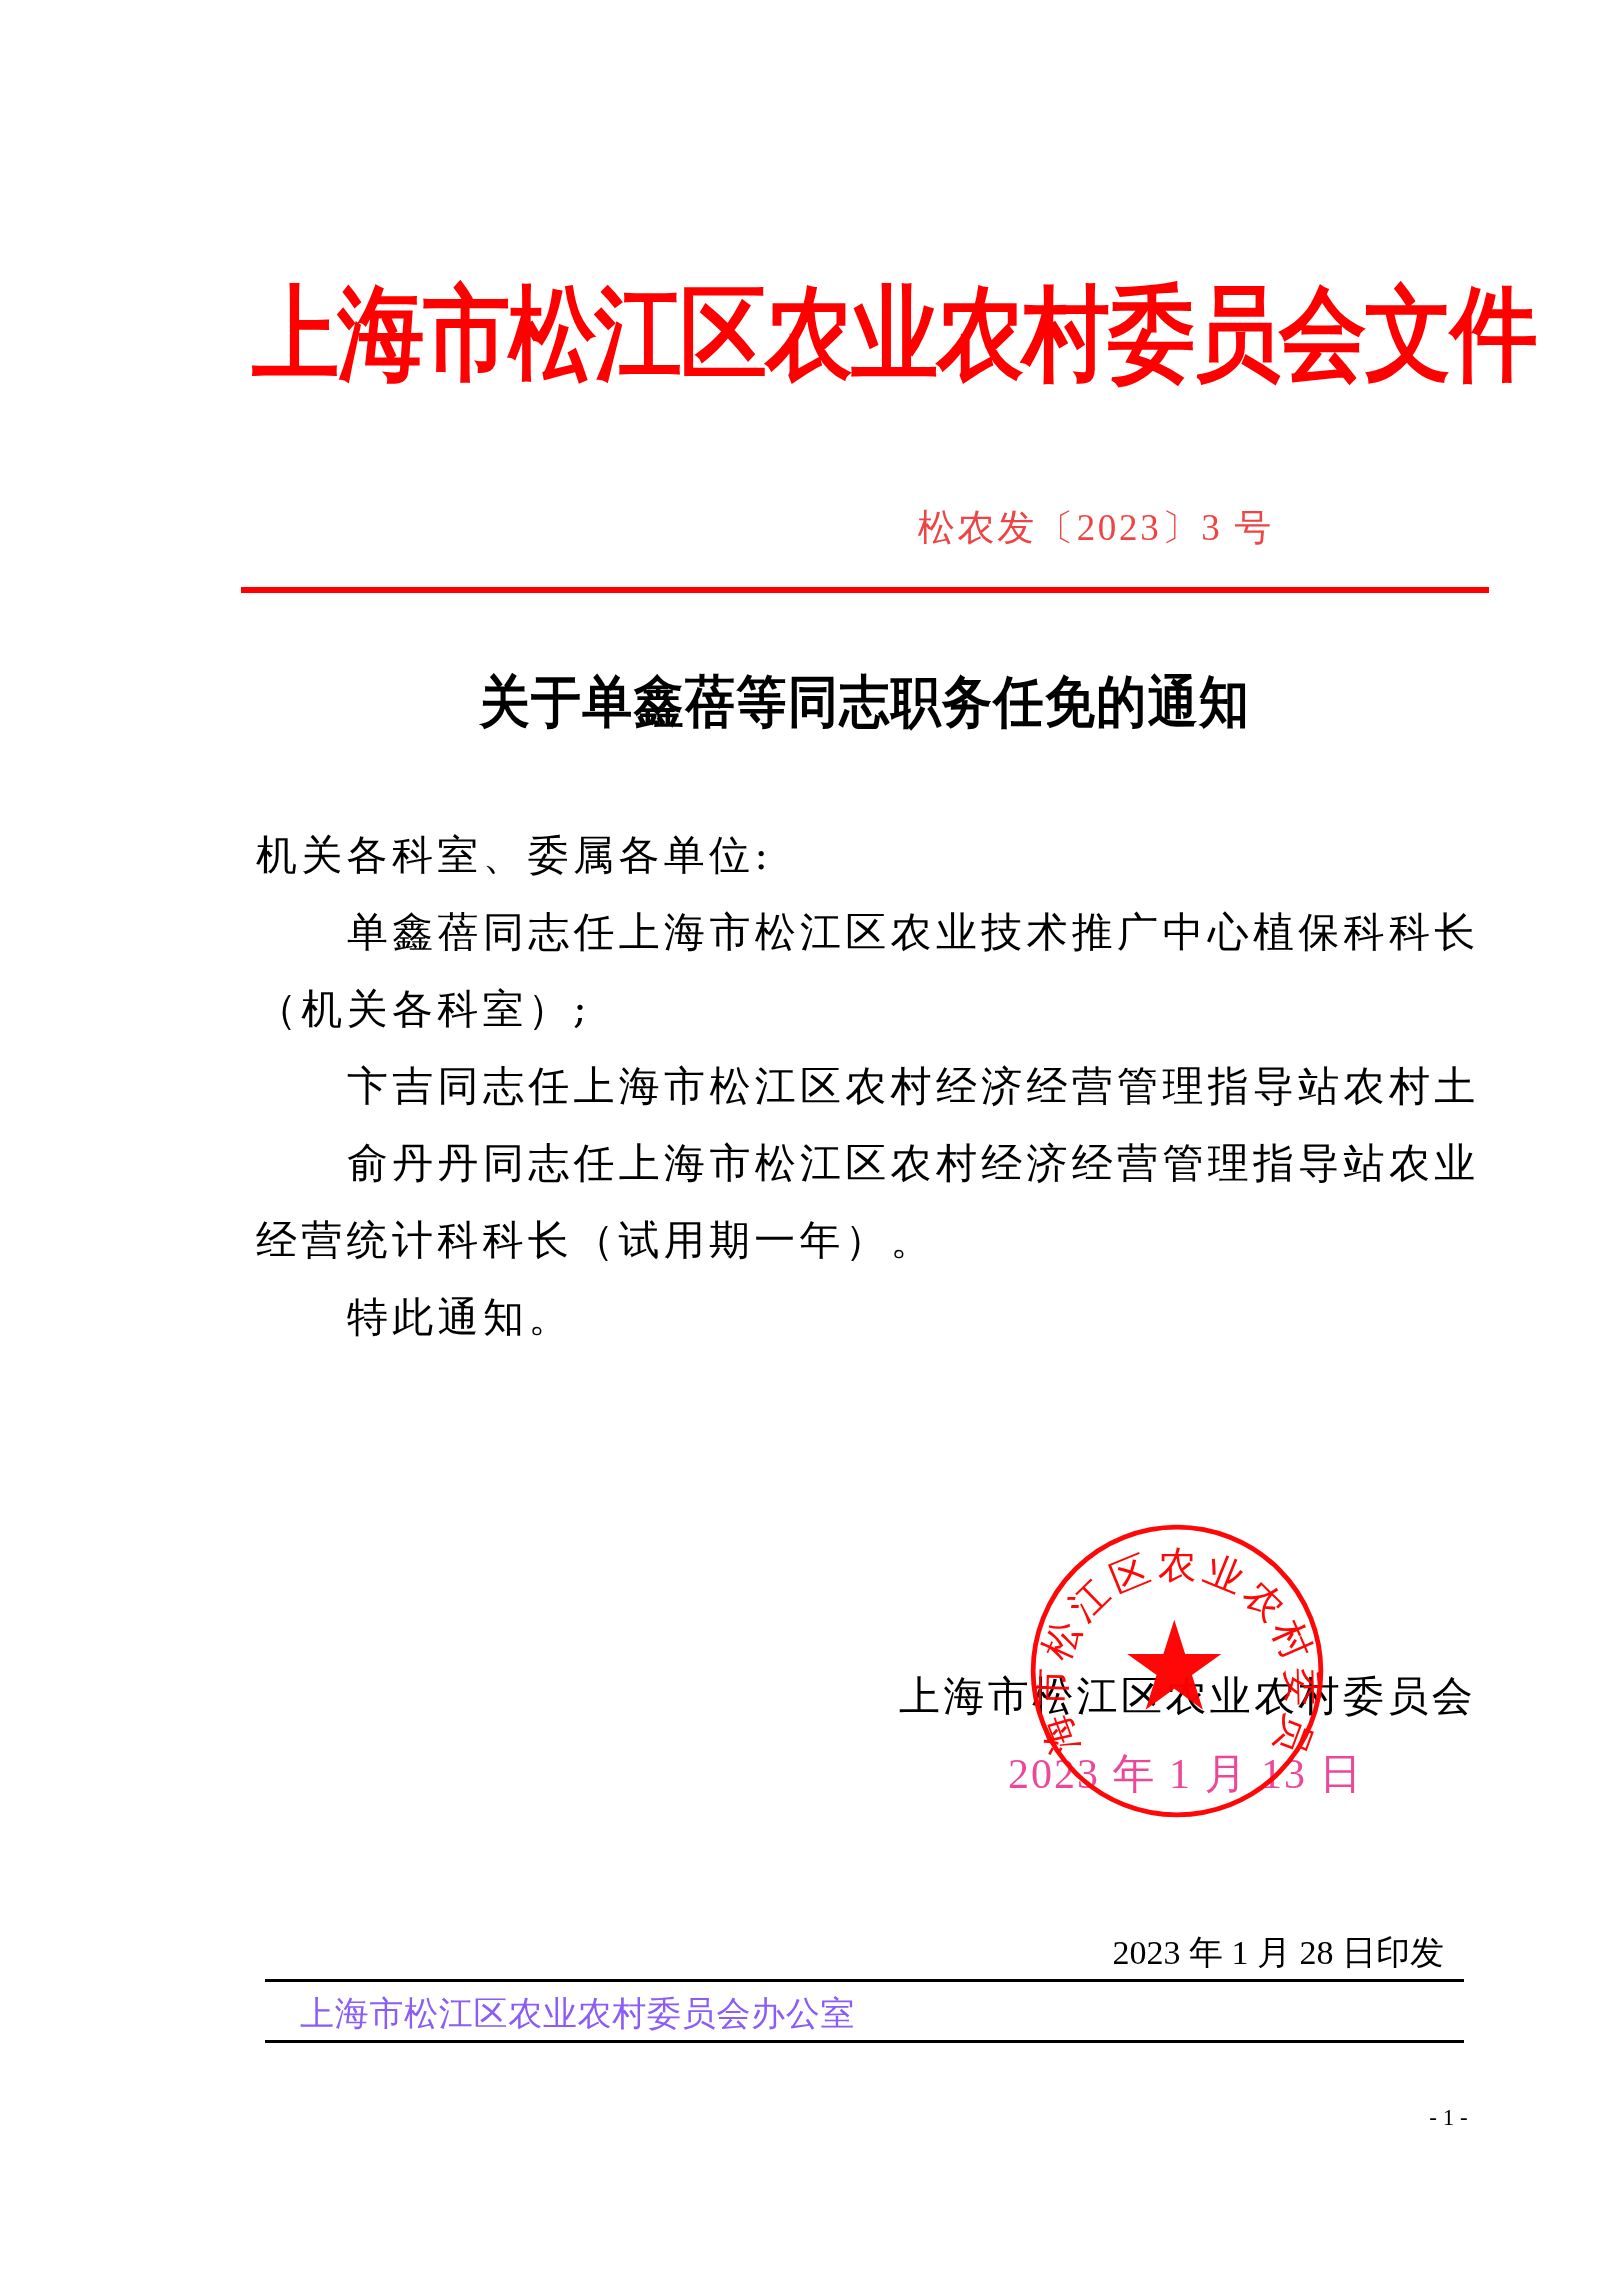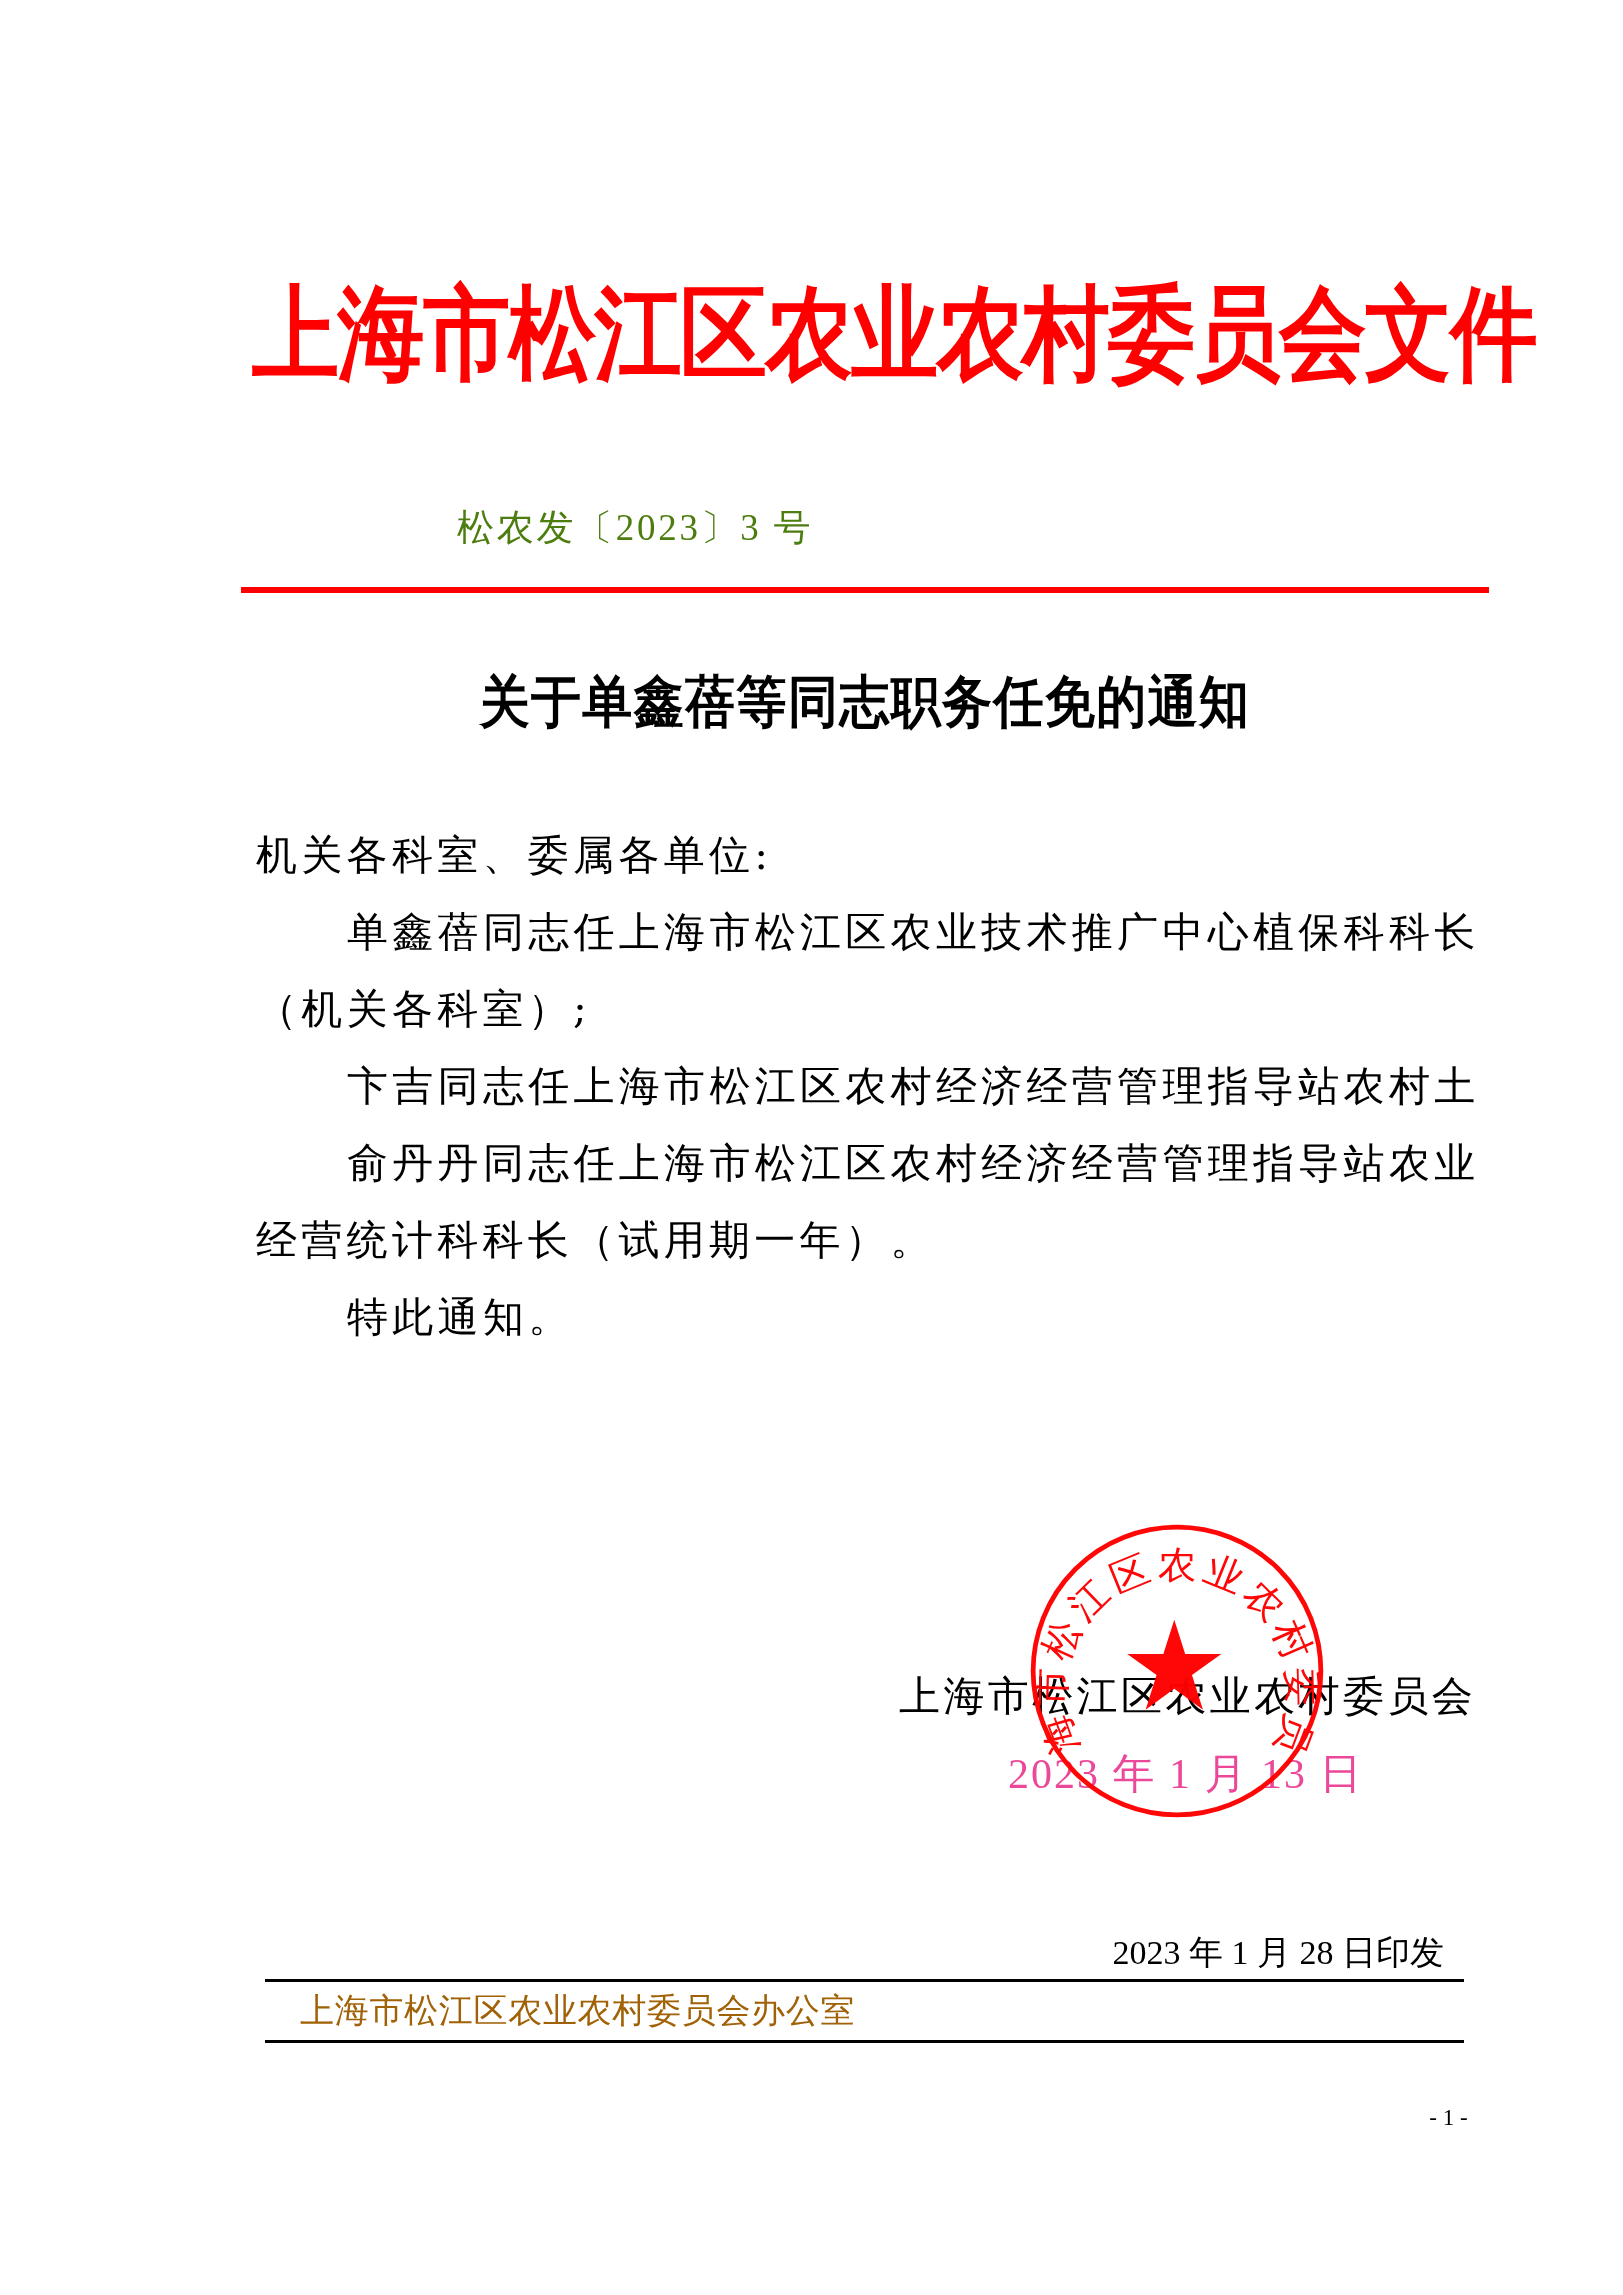--- a/index.html
+++ b/index.html
@@ -9,21 +9,21 @@
   .masthead {
     position: absolute; left: 204px; top: 276px; width: 1226px; height: 116px;
     color: #ff0000; font-family: "DejaVu Serif", "Liberation Serif", serif; font-weight: bold;
     font-size: 87px; line-height: 116px; text-align: center; letter-spacing: -1.4px;
     transform: scaleY(1.18); transform-origin: center center; white-space: nowrap;
   }
 
   .docnum {
     position: absolute; left: 409px; top: 501px; width: 817px; height: 54px;
     font-family: "Liberation Serif", "DejaVu Serif", serif; font-size: 37px; line-height: 54px;
-    text-align: left; color: #4d7c0f; letter-spacing: 2.7px; white-space: nowrap;
+    text-align: right; color: #ef4444; letter-spacing: 2.7px; white-space: nowrap;
   }
 
   .red-rule {
     position: absolute; left: 193px; top: 587px; width: 1248px; height: 6.1px; background: #ff0000;
   }
 
   .doc-title {
     position: absolute; left: 204px; top: 664px; width: 1226px; height: 75px;
     font-family: "DejaVu Serif", "Liberation Serif", serif; font-weight: bold; font-size: 50px;
     line-height: 75px; text-align: center; color: #000; white-space: nowrap; letter-spacing: 1.4px;
@@ -52,22 +52,22 @@
   .seal {
     position: absolute; left: 979px; top: 1521px; width: 300px; height: 300px; z-index: 3;
     opacity: 0.97;
   }
 
   .footer-rule { position: absolute; left: 217px; width: 1199px; height: 3.4px; background: #000; }
   .footer-rule.top { top: 1979px; }
   .footer-rule.bottom { top: 2040px; }
   .footer-left {
     position: absolute; left: 252px; top: 1986px; height: 54px;
-    font-family: Liberation Mono, monospace; font-size: 34px; line-height: 54px;
-    color: #a16207; white-space: nowrap; letter-spacing: 0.7px;
+    font-family: Liberation Sans, sans-serif; font-size: 34px; line-height: 54px;
+    color: #8b5cf6; white-space: nowrap; letter-spacing: 0.7px;
   }
   .footer-right {
     position: absolute; left: 1015px; top: 1926px; height: 54px; width: 381px; text-align: right;
     font-family: "Liberation Serif", "DejaVu Serif", serif; font-size: 34px; line-height: 54px;
     color: #000; white-space: nowrap;
   }
 
   .page-num {
     position: absolute; left: 1356px; top: 2101px; width: 89px; height: 34px; text-align: center;
     font-family: "Liberation Serif", "DejaVu Serif", serif; font-size: 23px; line-height: 34px; color: #000;

